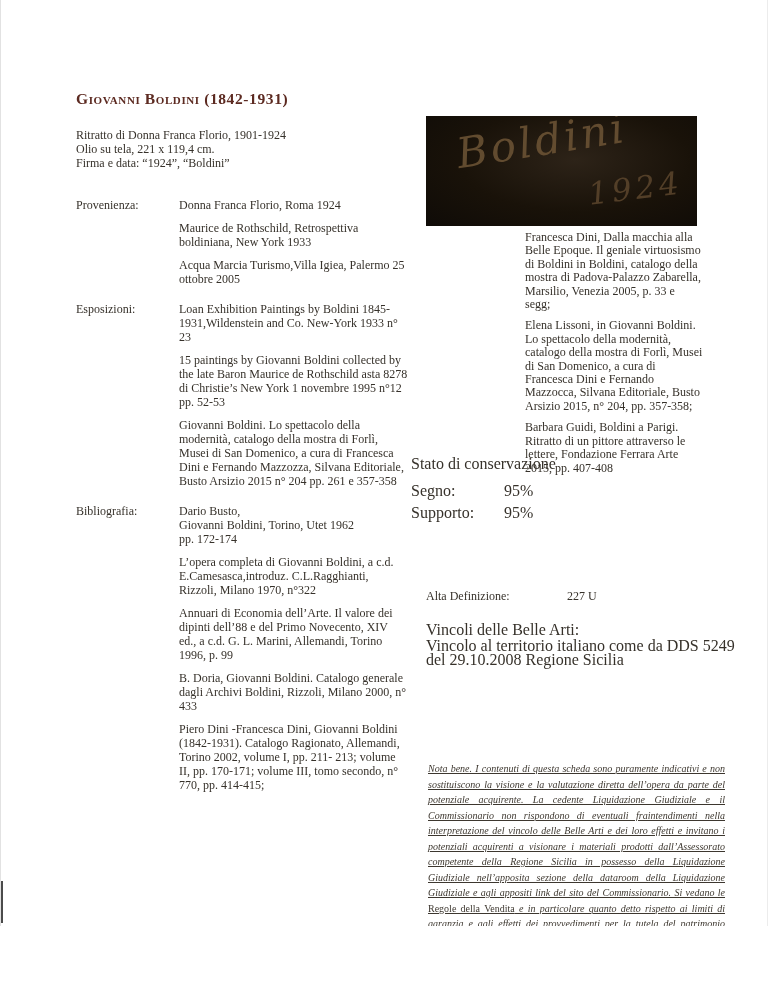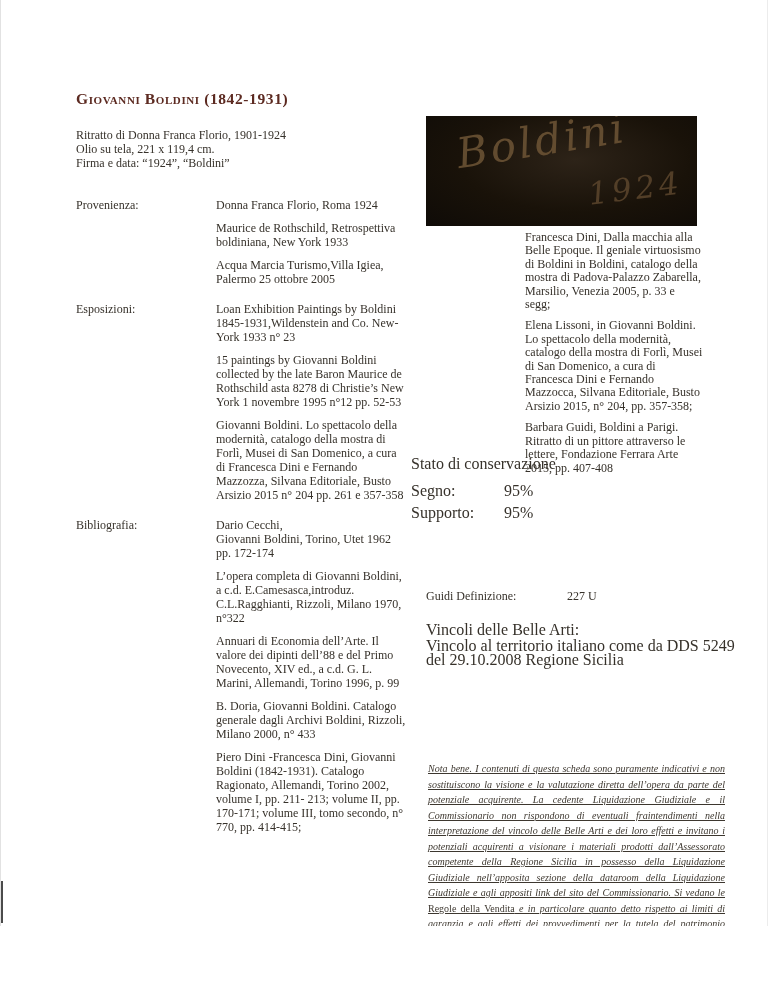--- a/index.html
+++ b/index.html
@@ -21,21 +21,21 @@
   .title {
     position: absolute; left: 75px; top: 90px; margin: 0;
     font-size: 15.5px; font-weight: 700; font-variant: small-caps;
     letter-spacing: 0.6px; color: #5c2a21;
   }
 
   .artwork-head { position: absolute; left: 75px; top: 128px; font-size: 12px; line-height: 14px; }
   .artwork-head p { margin: 0; }
 
   .left-col { position: absolute; left: 75px; top: 198px; width: 332px; font-size: 12px; line-height: 14px; }
-  .sec { display: grid; grid-template-columns: 103px 1fr; margin-bottom: 16px; gap: 37px; }
+  .sec { display: grid; grid-template-columns: 103px 1fr; margin-bottom: 16px; }
   .entry { margin: 0 0 9px 0; }
   .entries .entry:last-child { margin-bottom: 0; }
 
   .sig-photo {
     position: absolute; left: 425px; top: 116px; width: 271px; height: 110px;
     background: radial-gradient(ellipse at 55% 40%, #2d2318 0%, #191209 55%, #0f0b07 100%);
     overflow: hidden;
   }
   .sig-word {
     position: absolute; left: 30px; top: 0px;
@@ -100,21 +100,21 @@
       <div class="entries">
         <p class="entry">Loan Exhibition Paintings by Boldini 1845-1931,Wildenstein and Co. New-York 1933 n° 23</p>
         <p class="entry">15 paintings by Giovanni Boldini collected by the late Baron Maurice de Rothschild asta 8278 di Christie’s New York 1 novembre 1995 n°12 pp. 52-53</p>
         <p class="entry">Giovanni Boldini. Lo spettacolo della modernità, catalogo della mostra di Forlì, Musei di San Domenico, a cura di Francesca Dini e Fernando Mazzozza, Silvana Editoriale, Busto Arsizio 2015 n° 204 pp. 261 e 357-358</p>
       </div>
     </section>
 
     <section class="sec">
       <div class="sec-label">Bibliografia:</div>
       <div class="entries">
-        <p class="entry"><span>Dario Cecchi,</span><br><span class="it">Giovanni Boldini</span><span>, Torino, Utet 1962</span><br><span>pp. 172-174</span></p>
+        <p class="entry"><span>Dario Busto,</span><br><span class="it">Giovanni Boldini</span><span>, Torino, Utet 1962</span><br><span>pp. 172-174</span></p>
         <p class="entry"><span class="it">L’opera completa di Giovanni Boldini, </span><span>a c.d. E.Camesasca,introduz. C.L.Ragghianti, Rizzoli, Milano 1970, n°322</span></p>
         <p class="entry"><span class="it">Annuari di Economia dell’Arte. Il valore dei dipinti dell’88 e del Primo Novecento, </span><span>XIV ed., a c.d. G. L. Marini, Allemandi, Torino 1996, p. 99</span></p>
         <p class="entry"><span>B. Doria, </span><span class="it">Giovanni Boldini. Catalogo generale dagli Archivi Boldini</span><span>, Rizzoli, Milano 2000, n° 433</span></p>
         <p class="entry"><span>Piero Dini -Francesca Dini, </span><span class="it">Giovanni Boldini (1842-1931). Catalogo Ragionato</span><span>, Allemandi, Torino 2002, volume I, pp. 211- 213; volume II, pp. 170-171; volume III, tomo secondo, n° 770, pp. 414-415;</span></p>
       </div>
     </section>
 
   </div>
 
   <div class="sig-photo">
@@ -134,21 +134,21 @@
       <span>Segno:</span>
         <span>95%</span>
     </div>
     <div class="cons-row">
       <span>Supporto:</span>
         <span>95%</span>
     </div>
   </div>
 
   <div class="alta">
-    <span>Guidi Definizione:</span>
+    <span>Alta Definizione:</span>
       <span>227 U</span>
   </div>
 
   <div class="vincoli">
     <p class="vh">Vincoli delle Belle Arti:</p>
     <p>Vincolo al territorio italiano come da DDS 5249</p>
     <p>del 29.10.2008 Regione Sicilia</p>
   </div>
 
   <p class="nota"><span>Nota bene. I contenuti di questa scheda sono puramente indicativi e non sostituiscono la visione e la valutazione diretta dell’opera da parte del potenziale acquirente. La cedente Liquidazione Giudiziale e il Commissionario non rispondono di eventuali fraintendimenti nella interpretazione del vincolo delle Belle Arti e dei loro effetti e invitano i potenziali acquirenti a visionare i materiali prodotti dall’Assessorato competente della Regione Sicilia in possesso della Liquidazione Giudiziale nell’apposita sezione della dataroom della Liquidazione Giudiziale e agli appositi link del sito del Commissionario. Si vedano le </span><span class="rm">Regole della Vendita</span><span> e in particolare quanto detto rispetto ai limiti di garanzia e agli effetti dei provvedimenti per la tutela del patrimonio culturale</span></p>

